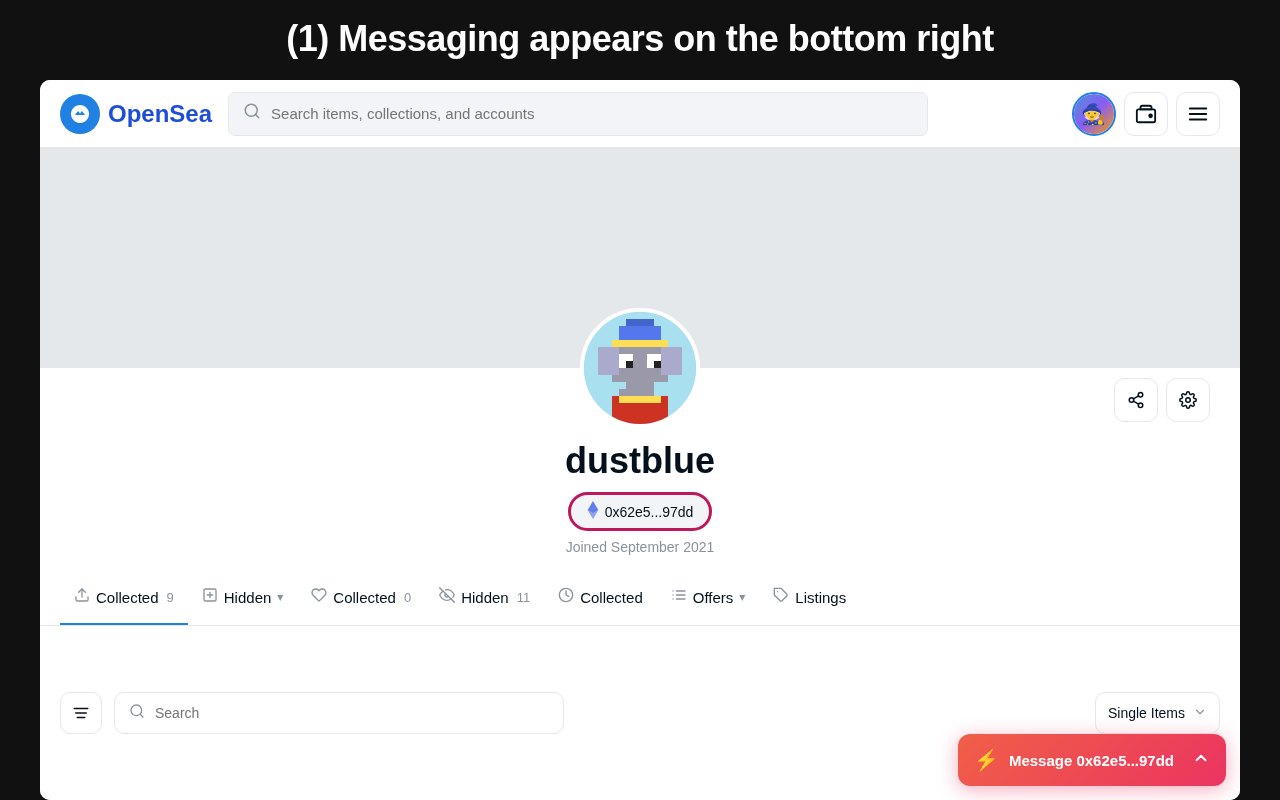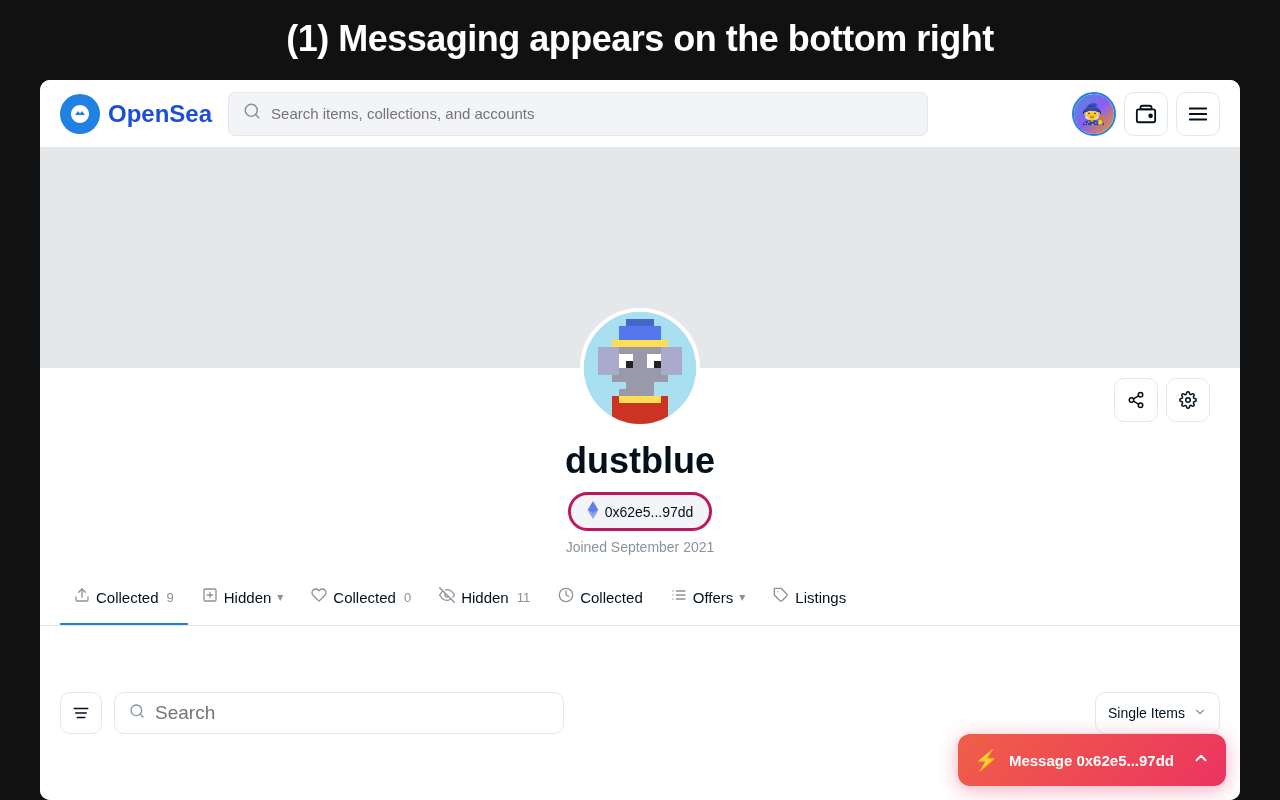--- a/index.html
+++ b/index.html
@@ -326,21 +326,21 @@
       height: 42px;
       gap: 10px;
       flex: 1;
       max-width: 450px;
     }
 
     .items-search-input {
       border: none;
       background: transparent;
       outline: none;
-      font-size: 19px;
+      font-size: 14px;
       color: #a21caf;
       width: 100%;
     }
 
     .sort-dropdown {
       display: flex;
       align-items: center;
       gap: 8px;
       border: 1px solid #e5e8eb;
       border-radius: 10px;

